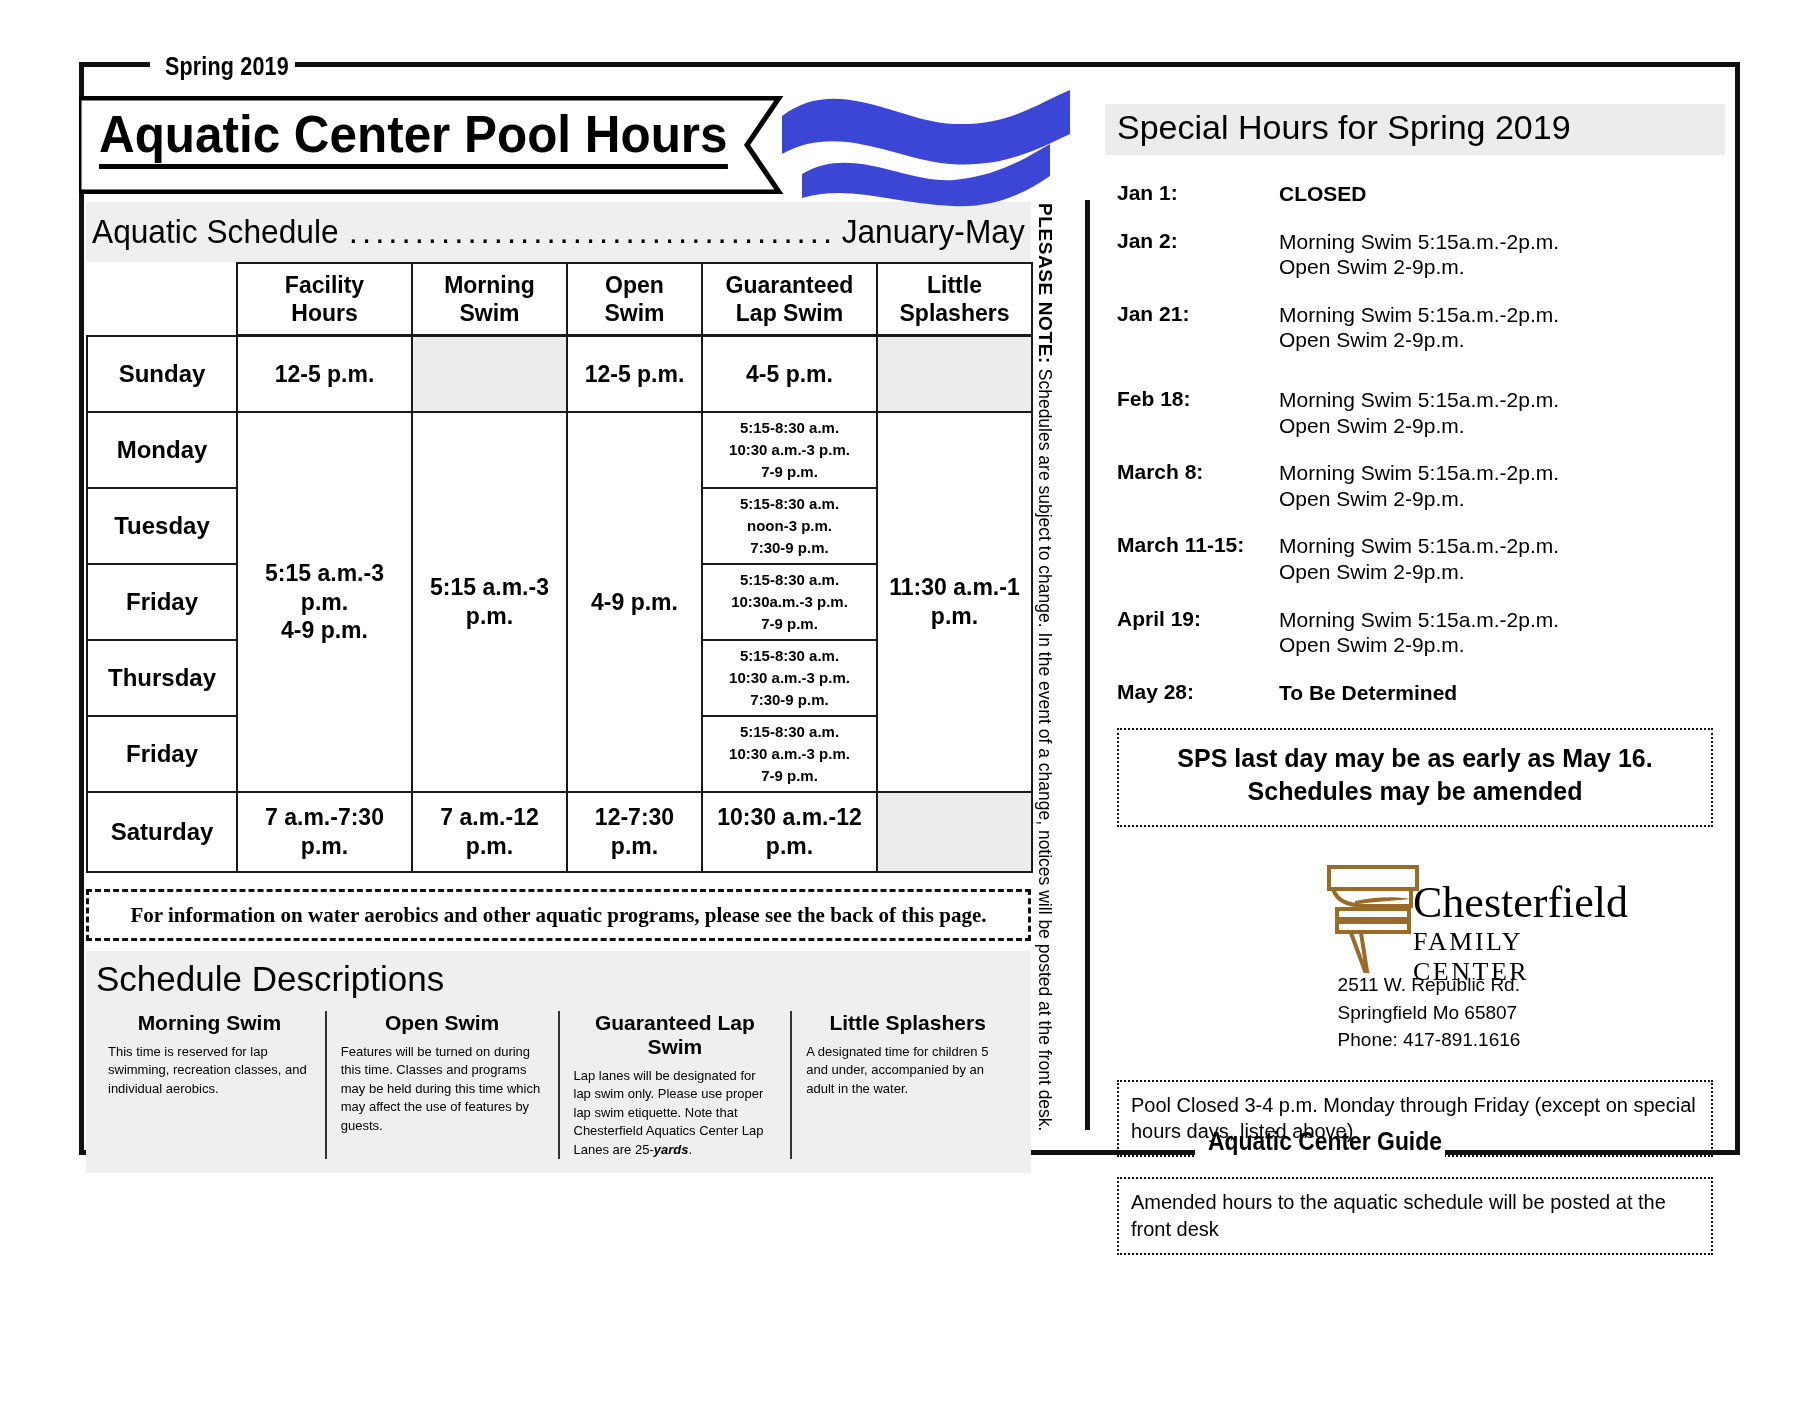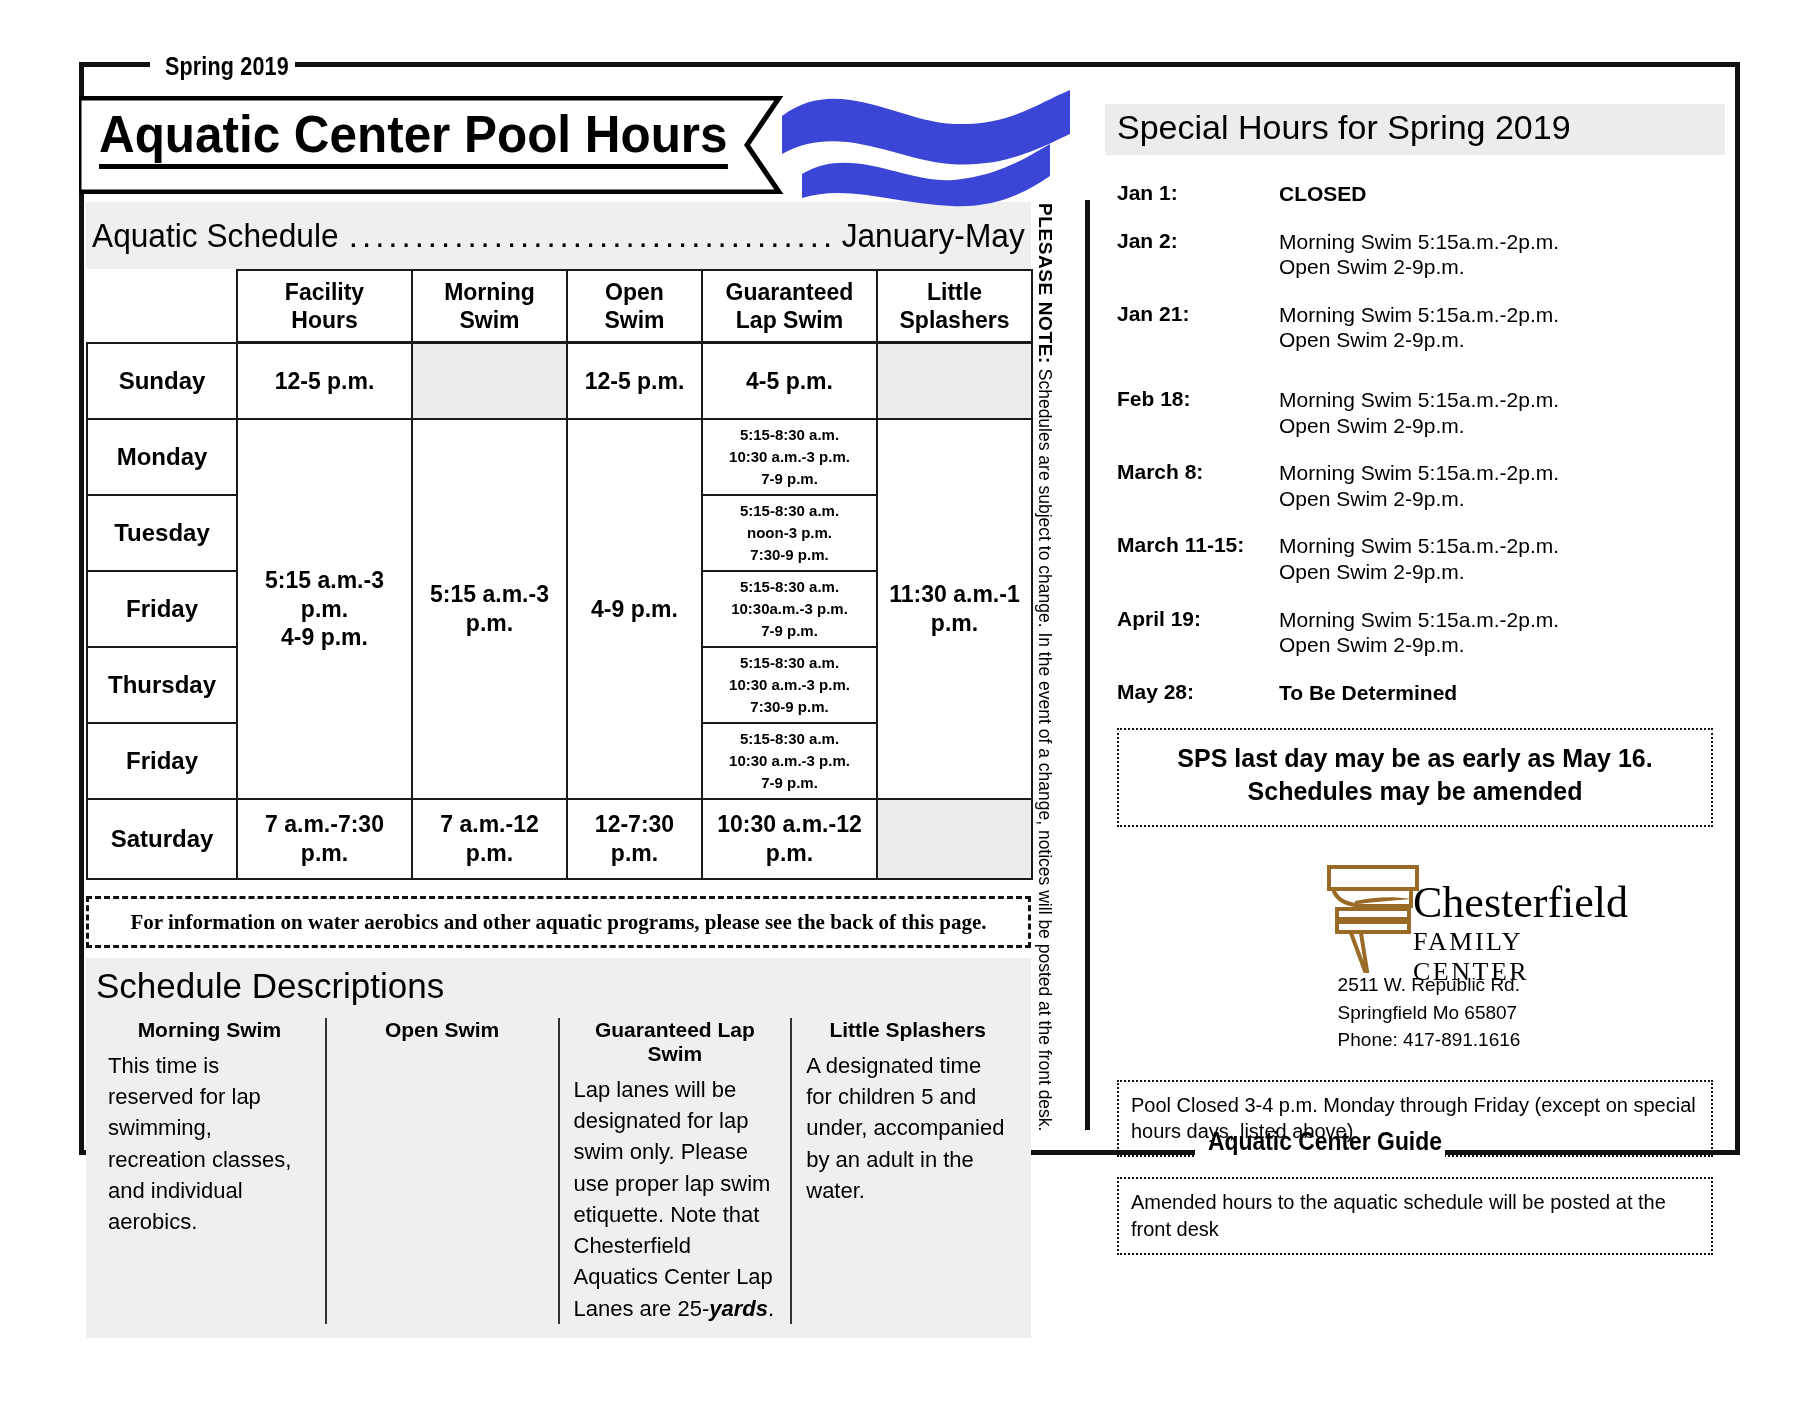--- a/index.html
+++ b/index.html
@@ -31,21 +31,21 @@
   
   .vdivider{position:absolute;left:1085px;top:200px;width:5px;height:930px;background:#111;}
   .please-note{position:absolute;left:1032px;top:203px;width:30px;height:900px;}
   .please-note span{display:block;white-space:nowrap;font-size:17.5px;
     font-family:"Liberation Sans Narrow","Liberation Sans",sans-serif;
     transform:rotate(90deg);transform-origin:left top;position:absolute;left:24px;top:0;}
   .please-note b{font-size:19px;letter-spacing:.6px;}
 
   
   .left-panel{position:absolute;left:86px;top:202px;width:945px;height:928px;}
-  .sched-head{background:#efefef;height:67px;display:flex;align-items:center;
+  .sched-head{background:#efefef;height:60px;display:flex;align-items:center;
     padding:0 6px;font-size:33px;font-family:"Liberation Sans Narrow","Liberation Sans",sans-serif;
     white-space:nowrap;overflow:hidden;}
   .sched-head .lbl{transform:scaleX(.96);transform-origin:left center;}
   .sched-head .dots{flex:1;overflow:hidden;letter-spacing:4px;}
   .sched-head .rt{transform:scaleX(.96);transform-origin:right center;}
 
   
   table.sched{border-collapse:collapse;width:945px;table-layout:fixed;}
   table.sched td,table.sched th{border:2px solid #1a1a1a;text-align:center;vertical-align:middle;
     font-family:"Liberation Sans Narrow","Liberation Sans",sans-serif;font-weight:bold;
@@ -67,21 +67,21 @@
     font-family:Liberation Serif, serif;background:#fff;}
 
   .desc-wrap{margin-top:10px;background:#efefef;padding:6px 8px 14px 8px;}
   .desc-title{font-size:35px;font-family:"Liberation Sans Narrow","Liberation Sans",sans-serif;
     margin:2px 0 12px 2px;}
   .desc-cols{display:flex;}
   .desc-col{flex:1;padding:0 14px;}
   .desc-col + .desc-col{border-left:2px solid #333;}
   .desc-h{text-align:center;font-weight:bold;font-size:21px;margin-bottom:8px;
     font-family:"Liberation Sans Narrow","Liberation Sans",sans-serif;}
-  .desc-b{font-size:22px;line-height:1.42;
+  .desc-b{font-size:13px;line-height:1.42;
     font-family:"Liberation Sans Narrow","Liberation Sans",sans-serif;}
   .desc-b i{font-style:italic;font-weight:bold;}
 
   
   .right-panel{position:absolute;left:1105px;top:104px;width:620px;}
   .sp-title{background:#ececec;font-size:34px;padding:4px 12px 8px 12px;
     font-family:"Liberation Sans Narrow","Liberation Sans",sans-serif;}
   .sp-list{margin-top:26px;padding-left:12px;}
   .sp-row{display:flex;margin-bottom:22px;}
   .sp-date{width:162px;font-weight:bold;font-size:21px;
@@ -254,20 +254,21 @@
 
     <div class="desc-wrap">
       <div class="desc-title">Schedule Descriptions</div>
       <div class="desc-cols">
         <div class="desc-col">
           <div class="desc-h">Morning Swim</div>
           <div class="desc-b">This time is reserved for lap swimming, recreation classes, and individual aerobics.</div>
         </div>
         <div class="desc-col">
           <div class="desc-h">Open Swim</div>
+          <div class="desc-b">Features will be turned on during this time. Classes and programs may be held during this time which may affect the use of features by guests.</div>
         </div>
         <div class="desc-col">
           <div class="desc-h">Guaranteed Lap Swim</div>
           <div class="desc-b"><span>Lap lanes will be designated for lap swim only. Please use proper lap swim etiquette. Note that Chesterfield Aquatics Center Lap Lanes are 25-</span><i>yards</i><span>.</span></div>
         </div>
         <div class="desc-col">
           <div class="desc-h">Little Splashers</div>
           <div class="desc-b">A designated time for children 5 and under, accompanied by an adult in the water.</div>
         </div>
       </div>

